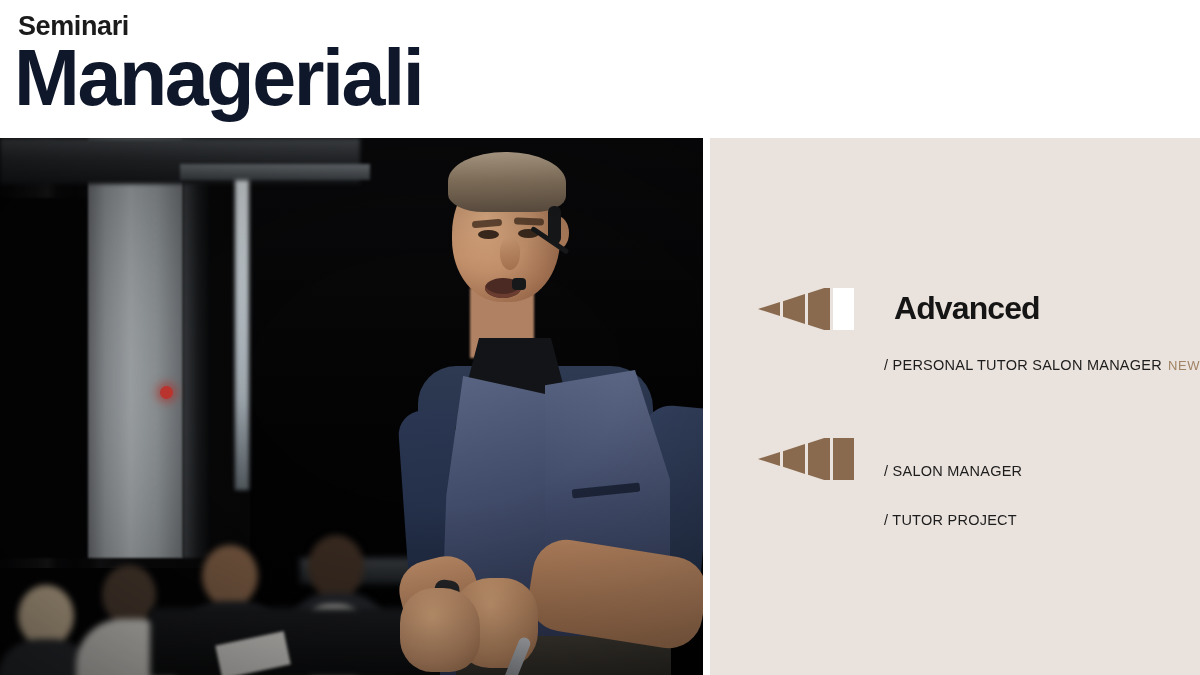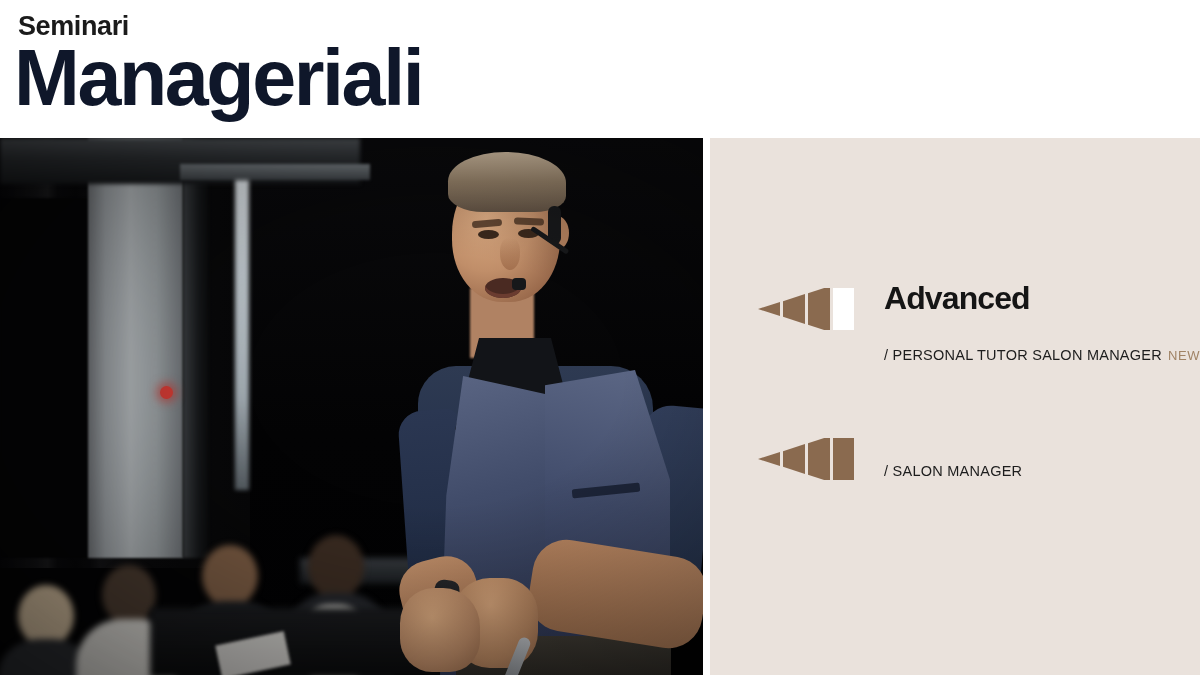--- a/index.html
+++ b/index.html
@@ -374,21 +374,21 @@
     left: 174px;
     top: -6px;
     width: 310px;
   }
   .level-title {
     font-size: 32px;
     font-weight: bold;
     letter-spacing: -0.9px;
     color: #151515;
     line-height: 1.05;
-    margin: 0;
+    margin: 10px;
   }
   .level-courses {
     margin-top: 7px;
   }
   .course-row {
     font-size: 14.5px;
     font-weight: normal;
     letter-spacing: 0.25px;
     color: #1d1d1d;
     line-height: 1.38;
@@ -505,18 +505,21 @@
           <polygon points="25,13.2 47,6.1 47,35.9 25,28.8" fill="#8a6a4f"></polygon>
           <polygon points="50,5.2 72,-1.9 72,43.9 50,36.8" fill="#8a6a4f"></polygon>
           <polygon points="75,-2.8 96,-9.6 96,51.6 75,44.8" fill="#8a6a4f"></polygon>
         </svg>
       </div>
       <div class="level-text">
         <div class="level-courses">
           <div class="course-row">
             <span>/ SALON MANAGER</span>
           </div>
+          <div class="course-row">
+            <span>/ TUTOR PROJECT</span>
+          </div>
         </div>
       </div>
     </div>
 
   </div>
 </div>
 
 </body></html>

